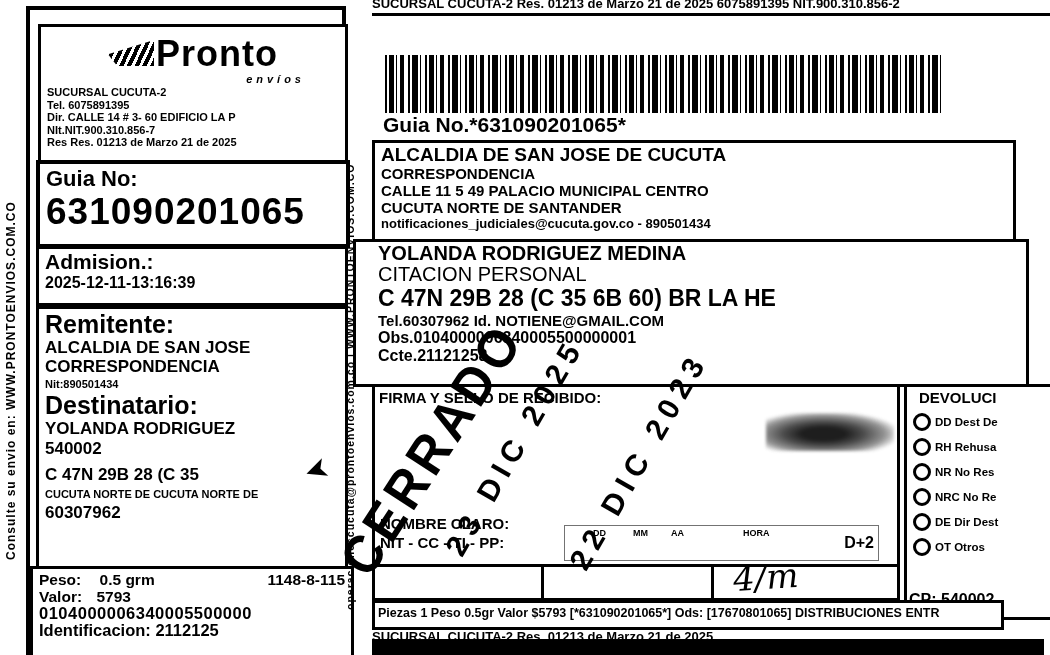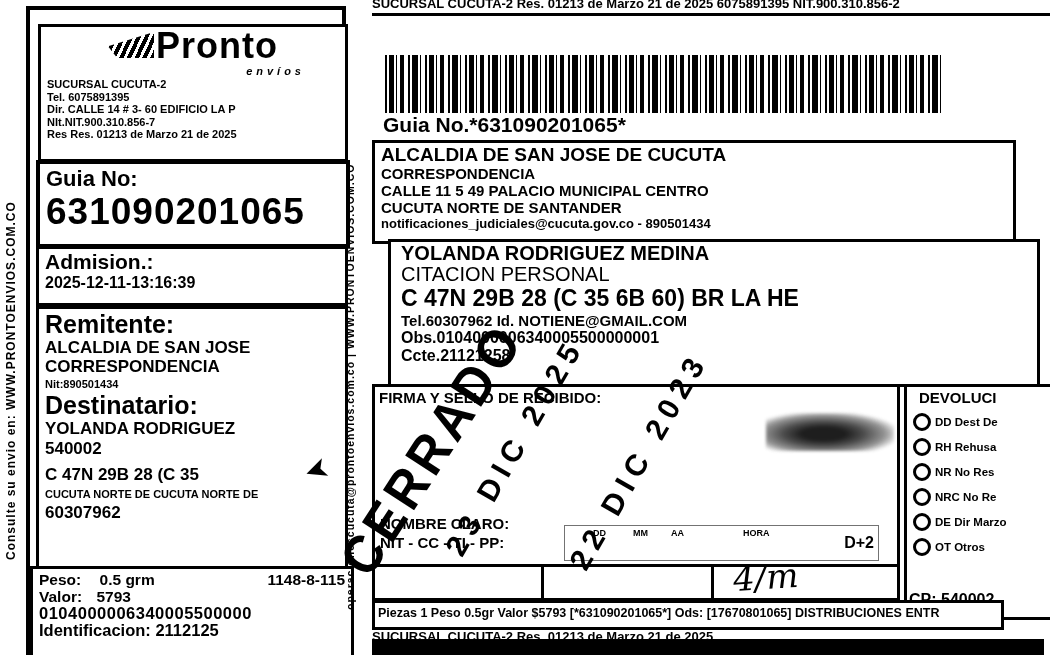--- a/index.html
+++ b/index.html
@@ -26,21 +26,21 @@
         font-size:34px;transform:rotate(-4deg);}
   .swoosh{display:inline-block;width:46px;height:26px;margin-right:2px;
       background:repeating-linear-gradient(115deg,#000 0 4px,#fff 4px 7px);
       clip-path:polygon(0 55%,100% 0,100% 100%,20% 100%);}
 </style>
 </head>
 <body>
 
 <div class="abs" style="left:26px;top:6px;width:312px;height:646px;border:4px solid #000;"></div>
 
-<div class="box" style="left:38px;top:24px;width:292px;height:124px;padding:4px 6px;">
+<div class="box" style="left:38px;top:24px;width:292px;height:124px;padding:12px 6px;">
   <div style="text-align:center;line-height:30px;">
     <span class="swoosh"></span><span style="font-size:36px;font-weight:900;letter-spacing:1px;">Pronto</span>
     <div style="font-size:11px;font-style:italic;letter-spacing:4px;text-align:right;
                 margin:-2px 34px 2px 0;line-height:10px;">envíos</div>
   </div>
   <div style="font-size:11px;line-height:12.5px;">
     <div>SUCURSAL CUCUTA-2</div>
     <div>Tel. 6075891395</div>
     <div class="nw">Dir. CALLE 14 # 3- 60 EDIFICIO LA P</div>
     <div>NIt.NIT.900.310.856-7</div>
@@ -98,21 +98,21 @@
 <div class="abs nw" style="left:772px;top:120px;font-size:15px;margin-top:44px;">Admision: 2025-12-11-13:16</div>
 
 <div class="box" style="left:372px;top:140px;width:626px;height:96px;padding:1px 6px;">
   <div style="font-size:19px;line-height:21px;">ALCALDIA DE SAN JOSE DE CUCUTA</div>
   <div style="font-size:15px;line-height:17px;">CORRESPONDENCIA</div>
   <div style="font-size:15px;line-height:17px;">CALLE 11 5 49 PALACIO MUNICIPAL CENTRO</div>
   <div style="font-size:15px;line-height:17px;">CUCUTA NORTE DE SANTANDER</div>
   <div style="font-size:13px;line-height:15px;">notificaciones_judiciales@cucuta.gov.co - 890501434</div>
 </div>
 
-<div class="box" style="left:388px;top:239px;width:626px;height:140px;padding:1px 10px;">
+<div class="box" style="left:353px;top:239px;width:626px;height:140px;padding:1px 22px;">
   <div style="font-size:20px;line-height:21px;">YOLANDA RODRIGUEZ MEDINA</div>
   <div style="font-size:20px;line-height:21px;font-weight:400;">CITACION PERSONAL</div>
   <div style="font-size:23px;line-height:27px;font-weight:800;">C 47N 29B 28 (C 35 6B 60) BR LA HE</div>
   <div style="font-size:15px;line-height:17px;">Tel.60307962 Id. NOTIENE@GMAIL.COM</div>
   <div style="font-size:16px;line-height:18px;">Obs.0104000006340005500000001</div>
   <div style="font-size:16px;line-height:18px;">Ccte.21121258</div>
 </div>
 
 <div class="box" style="left:372px;top:384px;width:522px;height:178px;">
   <div style="font-size:15px;margin:2px 0 0 4px;">FIRMA Y SELLO DE RECIBIDO:</div>
@@ -149,21 +149,21 @@
   <div class="optrow">
       <span class="radio"></span>
     <span class="nw">NR No Res</span>
     </div>
   <div class="optrow">
       <span class="radio"></span>
     <span class="nw">NRC No Re</span>
     </div>
   <div class="optrow">
       <span class="radio"></span>
-    <span class="nw">DE Dir Marzo</span>
+    <span class="nw">DE Dir Dest</span>
     </div>
   <div class="optrow">
       <span class="radio"></span>
     <span class="nw">OT Otros</span>
     </div>
   <div style="position:absolute;left:2px;bottom:8px;font-size:16px;">CP: 540002</div>
 </div>
 
 <div class="box" style="left:372px;top:600px;width:626px;height:24px;overflow:hidden;">
   <div class="nw" style="font-size:12.5px;margin:3px 0 0 3px;">Piezas 1 Peso 0.5gr Valor $5793 [*631090201065*] Ods: [17670801065] DISTRIBUCIONES ENTR</div>

